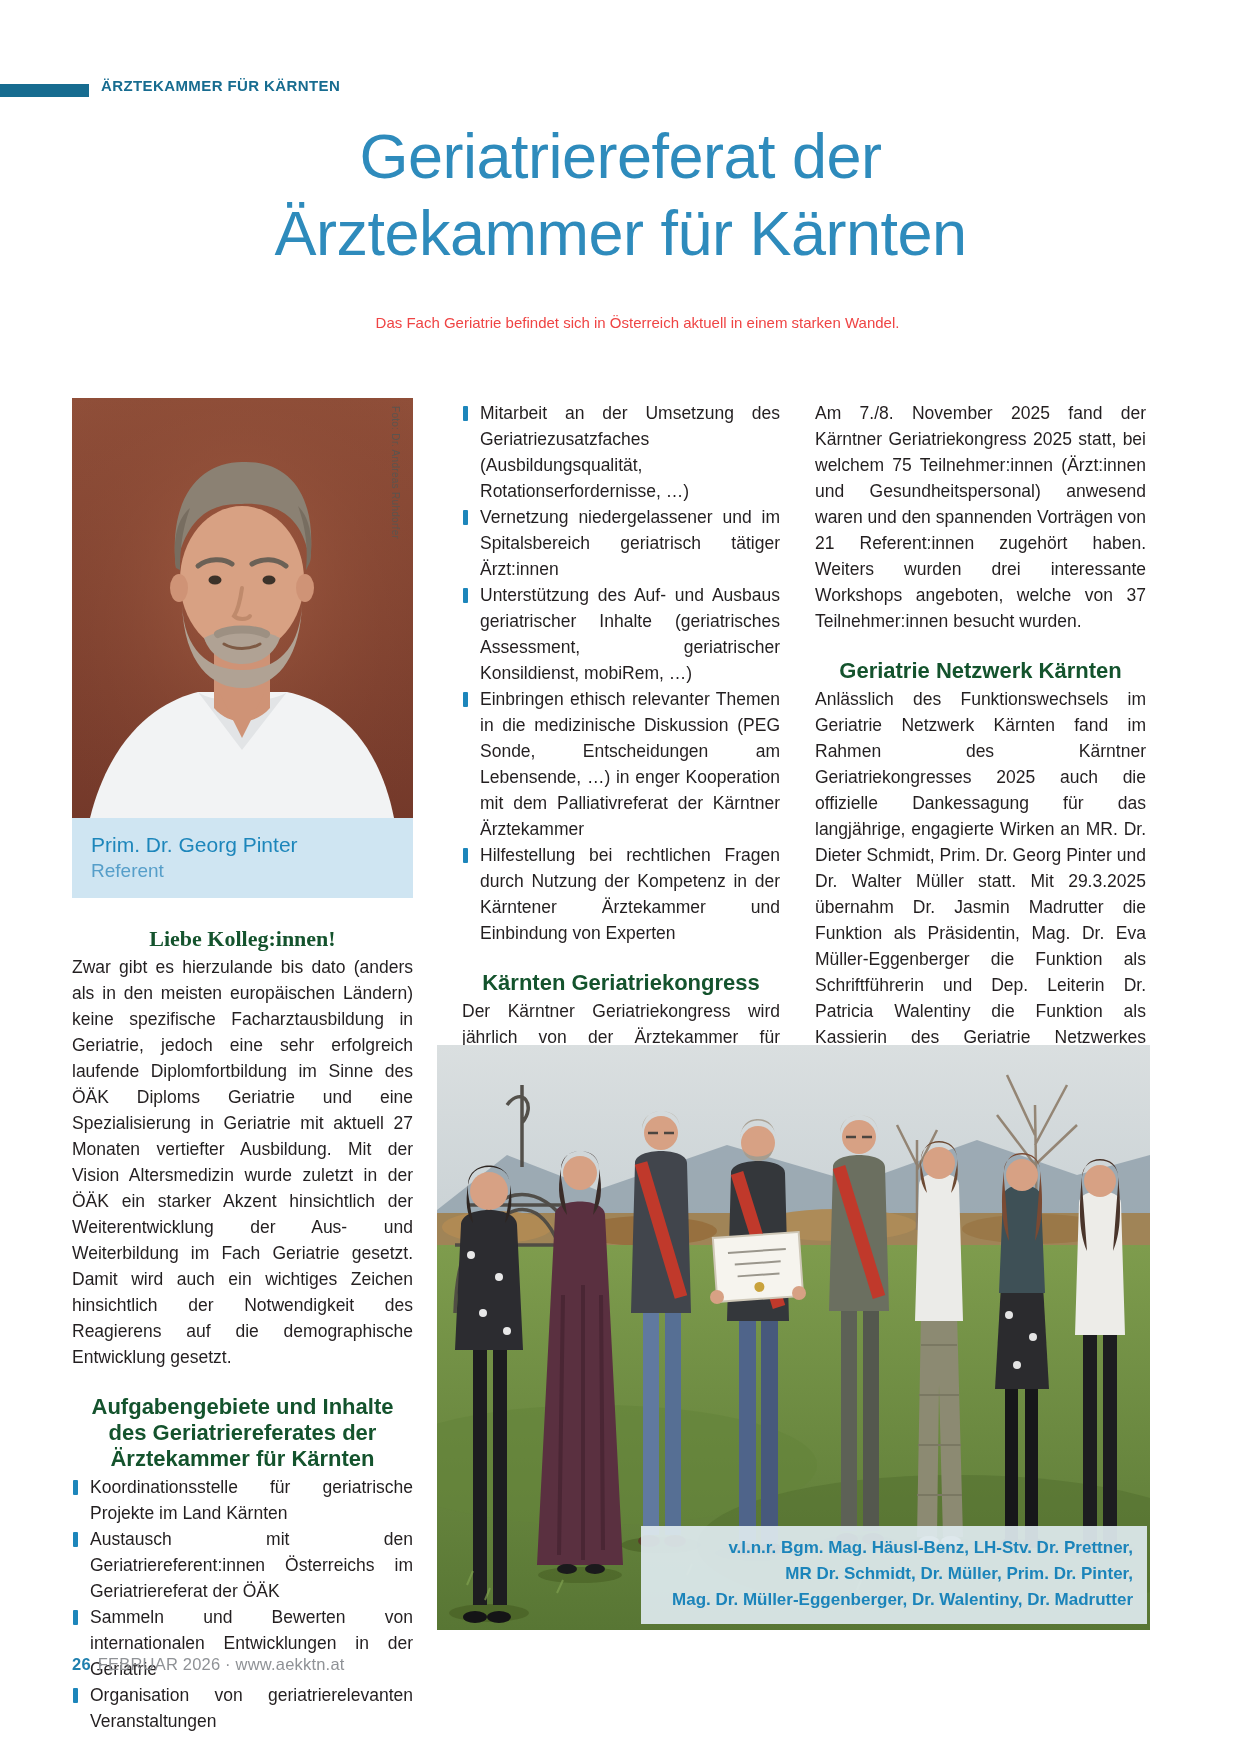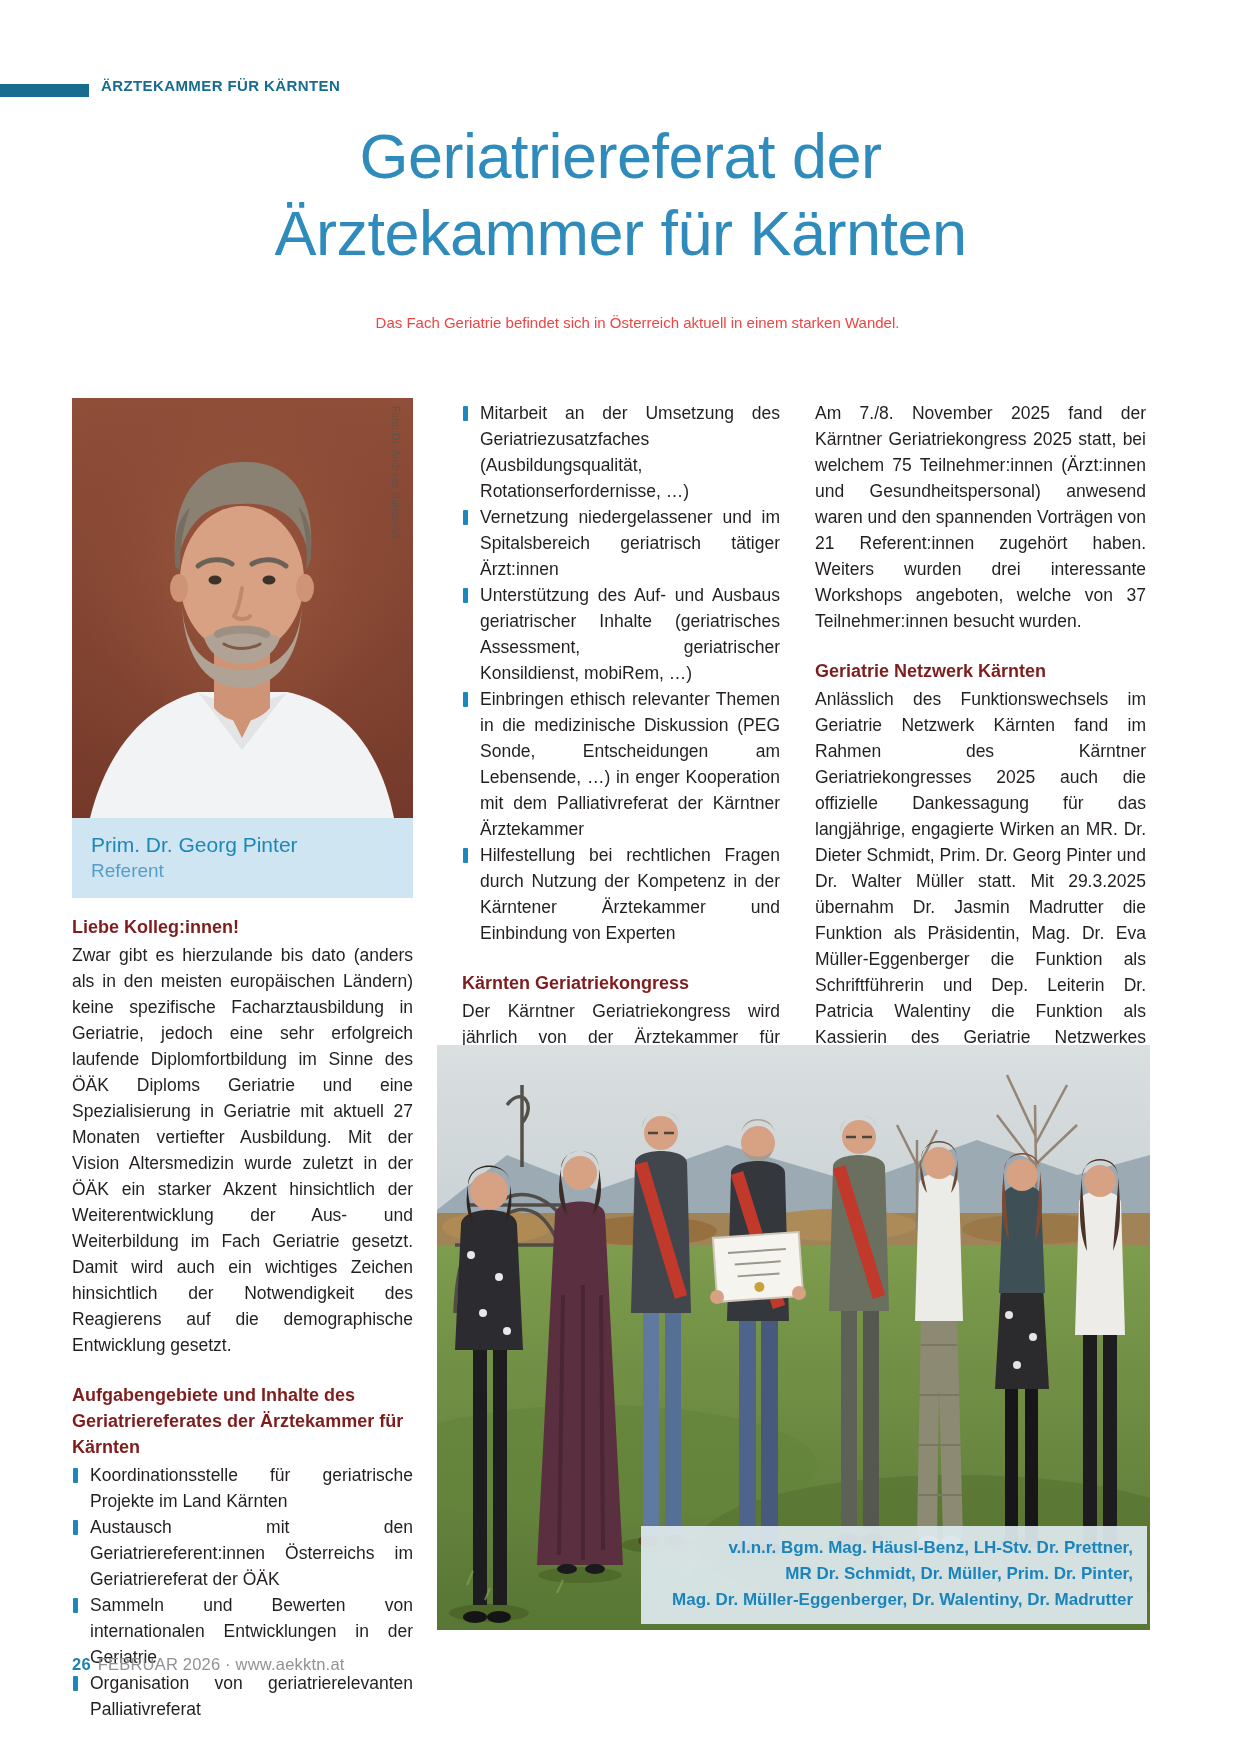--- a/index.html
+++ b/index.html
@@ -12,36 +12,36 @@
   .kicker{position:absolute;left:101px;top:77px;font-size:15px;font-weight:bold;color:#176c90;letter-spacing:.4px;}
   .title{position:absolute;left:0;top:118px;width:100%;text-align:center;
     font-size:63px;line-height:77px;font-weight:300;color:#2e8bbc;letter-spacing:-.5px;margin:0;}
   .subtitle{position:absolute;left:0;top:297px;width:100%;text-align:center;font-size:15px;color:#ef4444;margin:17px;}
   
   .col{position:absolute;top:398px;font-size:17.5px;line-height:26px;text-align:justify;}
   .col-1{left:72px;width:341px;}
   .col-2{left:462px;width:318px;top:400px;}
   .col-3{left:815px;width:331px;top:400px;}
   .col p{margin:0 0 0 0;}
-  .sect-head{color:#7f1d1d;font-weight:bold;font-size:18px;line-height:26px;margin:24px 0 2px 0;text-align:left;}
+  .sect-head{color:#14532d;font-weight:bold;font-size:22px;line-height:26px;margin:24px 0 2px 0;text-align:center;}
   
   ul.tasks{list-style:none;margin:0;padding:0;}
   ul.tasks li{position:relative;padding-left:18px;margin:0;}
   .bullet{position:absolute;left:1px;top:6px;width:4.5px;height:15px;background:#1d86bb;border-radius:1px;display:inline-block;}
   
   .portrait-wrap{position:relative;width:341px;}
   .portrait{display:block;width:341px;height:420px;}
   .photo-credit{
     position:absolute;top:8px;right:5px;
     writing-mode:vertical-rl;font-size:10px;color:#5c544e;letter-spacing:.3px;
   }
   .portrait-caption{background:#cfe5f2;padding:13px 19px 15px 19px;text-align:left;}
   .caption-name{color:#1d86bb;font-size:21px;line-height:27px;}
   .caption-role{color:#569ec9;font-size:19px;line-height:25px;}
-  .greeting-head{margin-top:16px;}
+  .greeting-head{margin-top:28px;font-family:Liberation Serif, serif;}
   
   .group-photo{position:absolute;left:437px;top:1045px;width:713px;height:585px;}
   .group-photo svg{display:block;width:713px;height:585px;}
   .group-caption{
     position:absolute;right:3px;bottom:6px;background:rgba(222,233,238,.93);
     padding:9px 14px 11px 31px;text-align:right;
     color:#1b84ba;font-weight:bold;font-size:17px;line-height:26px;
   }
   
   .footer{position:absolute;left:72px;top:1655px;font-size:16.5px;letter-spacing:.2px;}
@@ -113,21 +113,21 @@
     </div>
 
     <div class="sect-head greeting-head">Liebe Kolleg:innen!</div>
     <p>Zwar gibt es hierzulande bis dato (anders als in den meisten europäischen Ländern) keine spezifische Facharztausbildung in Geriatrie, jedoch eine sehr erfolgreich laufende Diplomfortbildung im Sinne des ÖÄK Diploms Geriatrie und eine Spezialisierung in Geriatrie mit aktuell 27 Monaten vertiefter Ausbildung. Mit der Vision Altersmedizin wurde zuletzt in der ÖÄK ein starker Akzent hinsichtlich der Weiterentwicklung der Aus- und Weiterbildung im Fach Geriatrie gesetzt. Damit wird auch ein wichtiges Zeichen hinsichtlich der Notwendigkeit des Reagierens auf die demographische Entwicklung gesetzt.</p>
 
     <div class="sect-head">Aufgabengebiete und Inhalte des Geriatriereferates der Ärztekammer für Kärnten</div>
     <ul class="tasks">
       <li><span class="bullet"></span><span>Koordinationsstelle für geriatrische Projekte im Land Kärnten</span></li>
       <li><span class="bullet"></span><span>Austausch mit den Geriatriereferent:innen Österreichs im Geriatriereferat der ÖÄK</span></li>
       <li><span class="bullet"></span><span>Sammeln und Bewerten von internationalen Entwicklungen in der Geriatrie</span></li>
-      <li><span class="bullet"></span><span>Organisation von geriatrierelevanten Palliativreferat</span></li>
+      <li><span class="bullet"></span><span>Organisation von geriatrierelevanten Veranstaltungen</span></li>
     </ul>
   </div>
 
   <div class="col col-2">
     <ul class="tasks">
       <li><span class="bullet"></span><span>Mitarbeit an der Umsetzung des Geriatriezusatzfaches (Ausbildungsqualität, Rotationserfordernisse, …)</span></li>
       <li><span class="bullet"></span><span>Vernetzung niedergelassener und im Spitalsbereich geriatrisch tätiger Ärzt:innen</span></li>
       <li><span class="bullet"></span><span>Unterstützung des Auf- und Ausbaus geriatrischer Inhalte (geriatrisches Assessment, geriatrischer Konsildienst, mobiRem, …)</span></li>
       <li><span class="bullet"></span><span>Einbringen ethisch relevanter Themen in die medizinische Diskussion (PEG Sonde, Entscheidungen am Lebensende, …) in enger Kooperation mit dem Palliativreferat der Kärntner Ärztekammer</span></li>
       <li><span class="bullet"></span><span>Hilfestellung bei rechtlichen Fragen durch Nutzung der Kompetenz in der Kärntener Ärztekammer und Einbindung von Experten</span></li>

